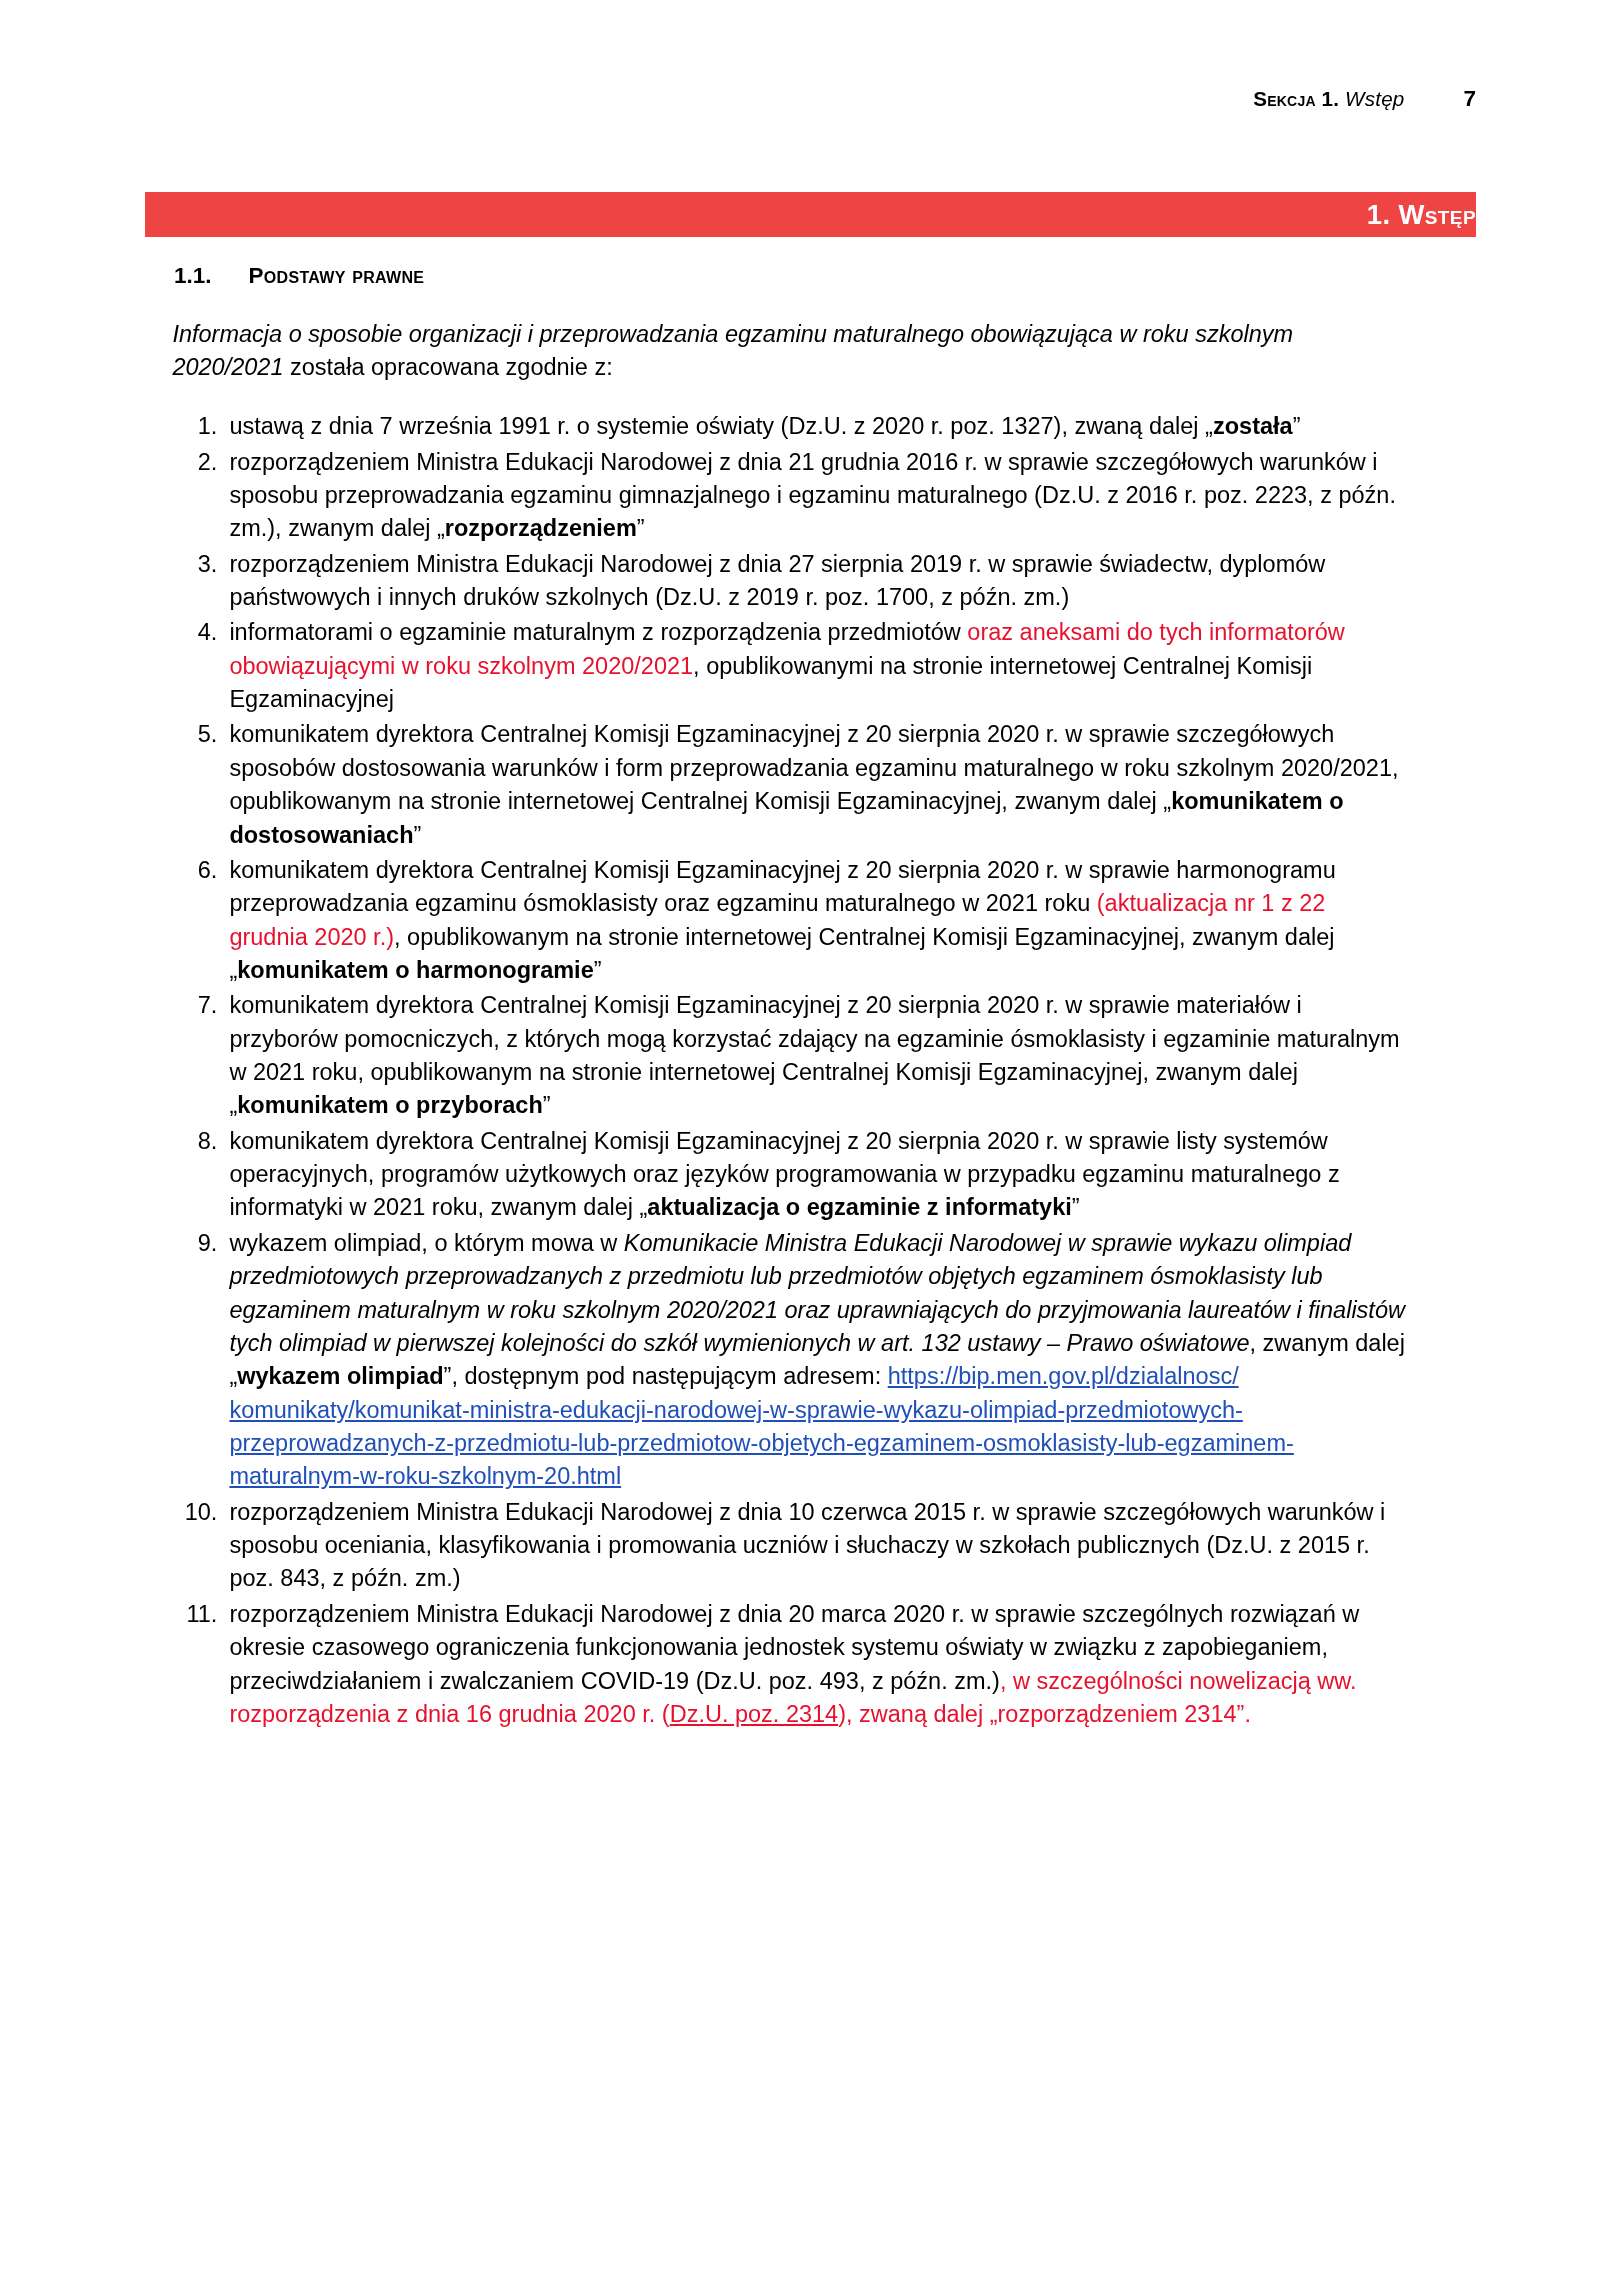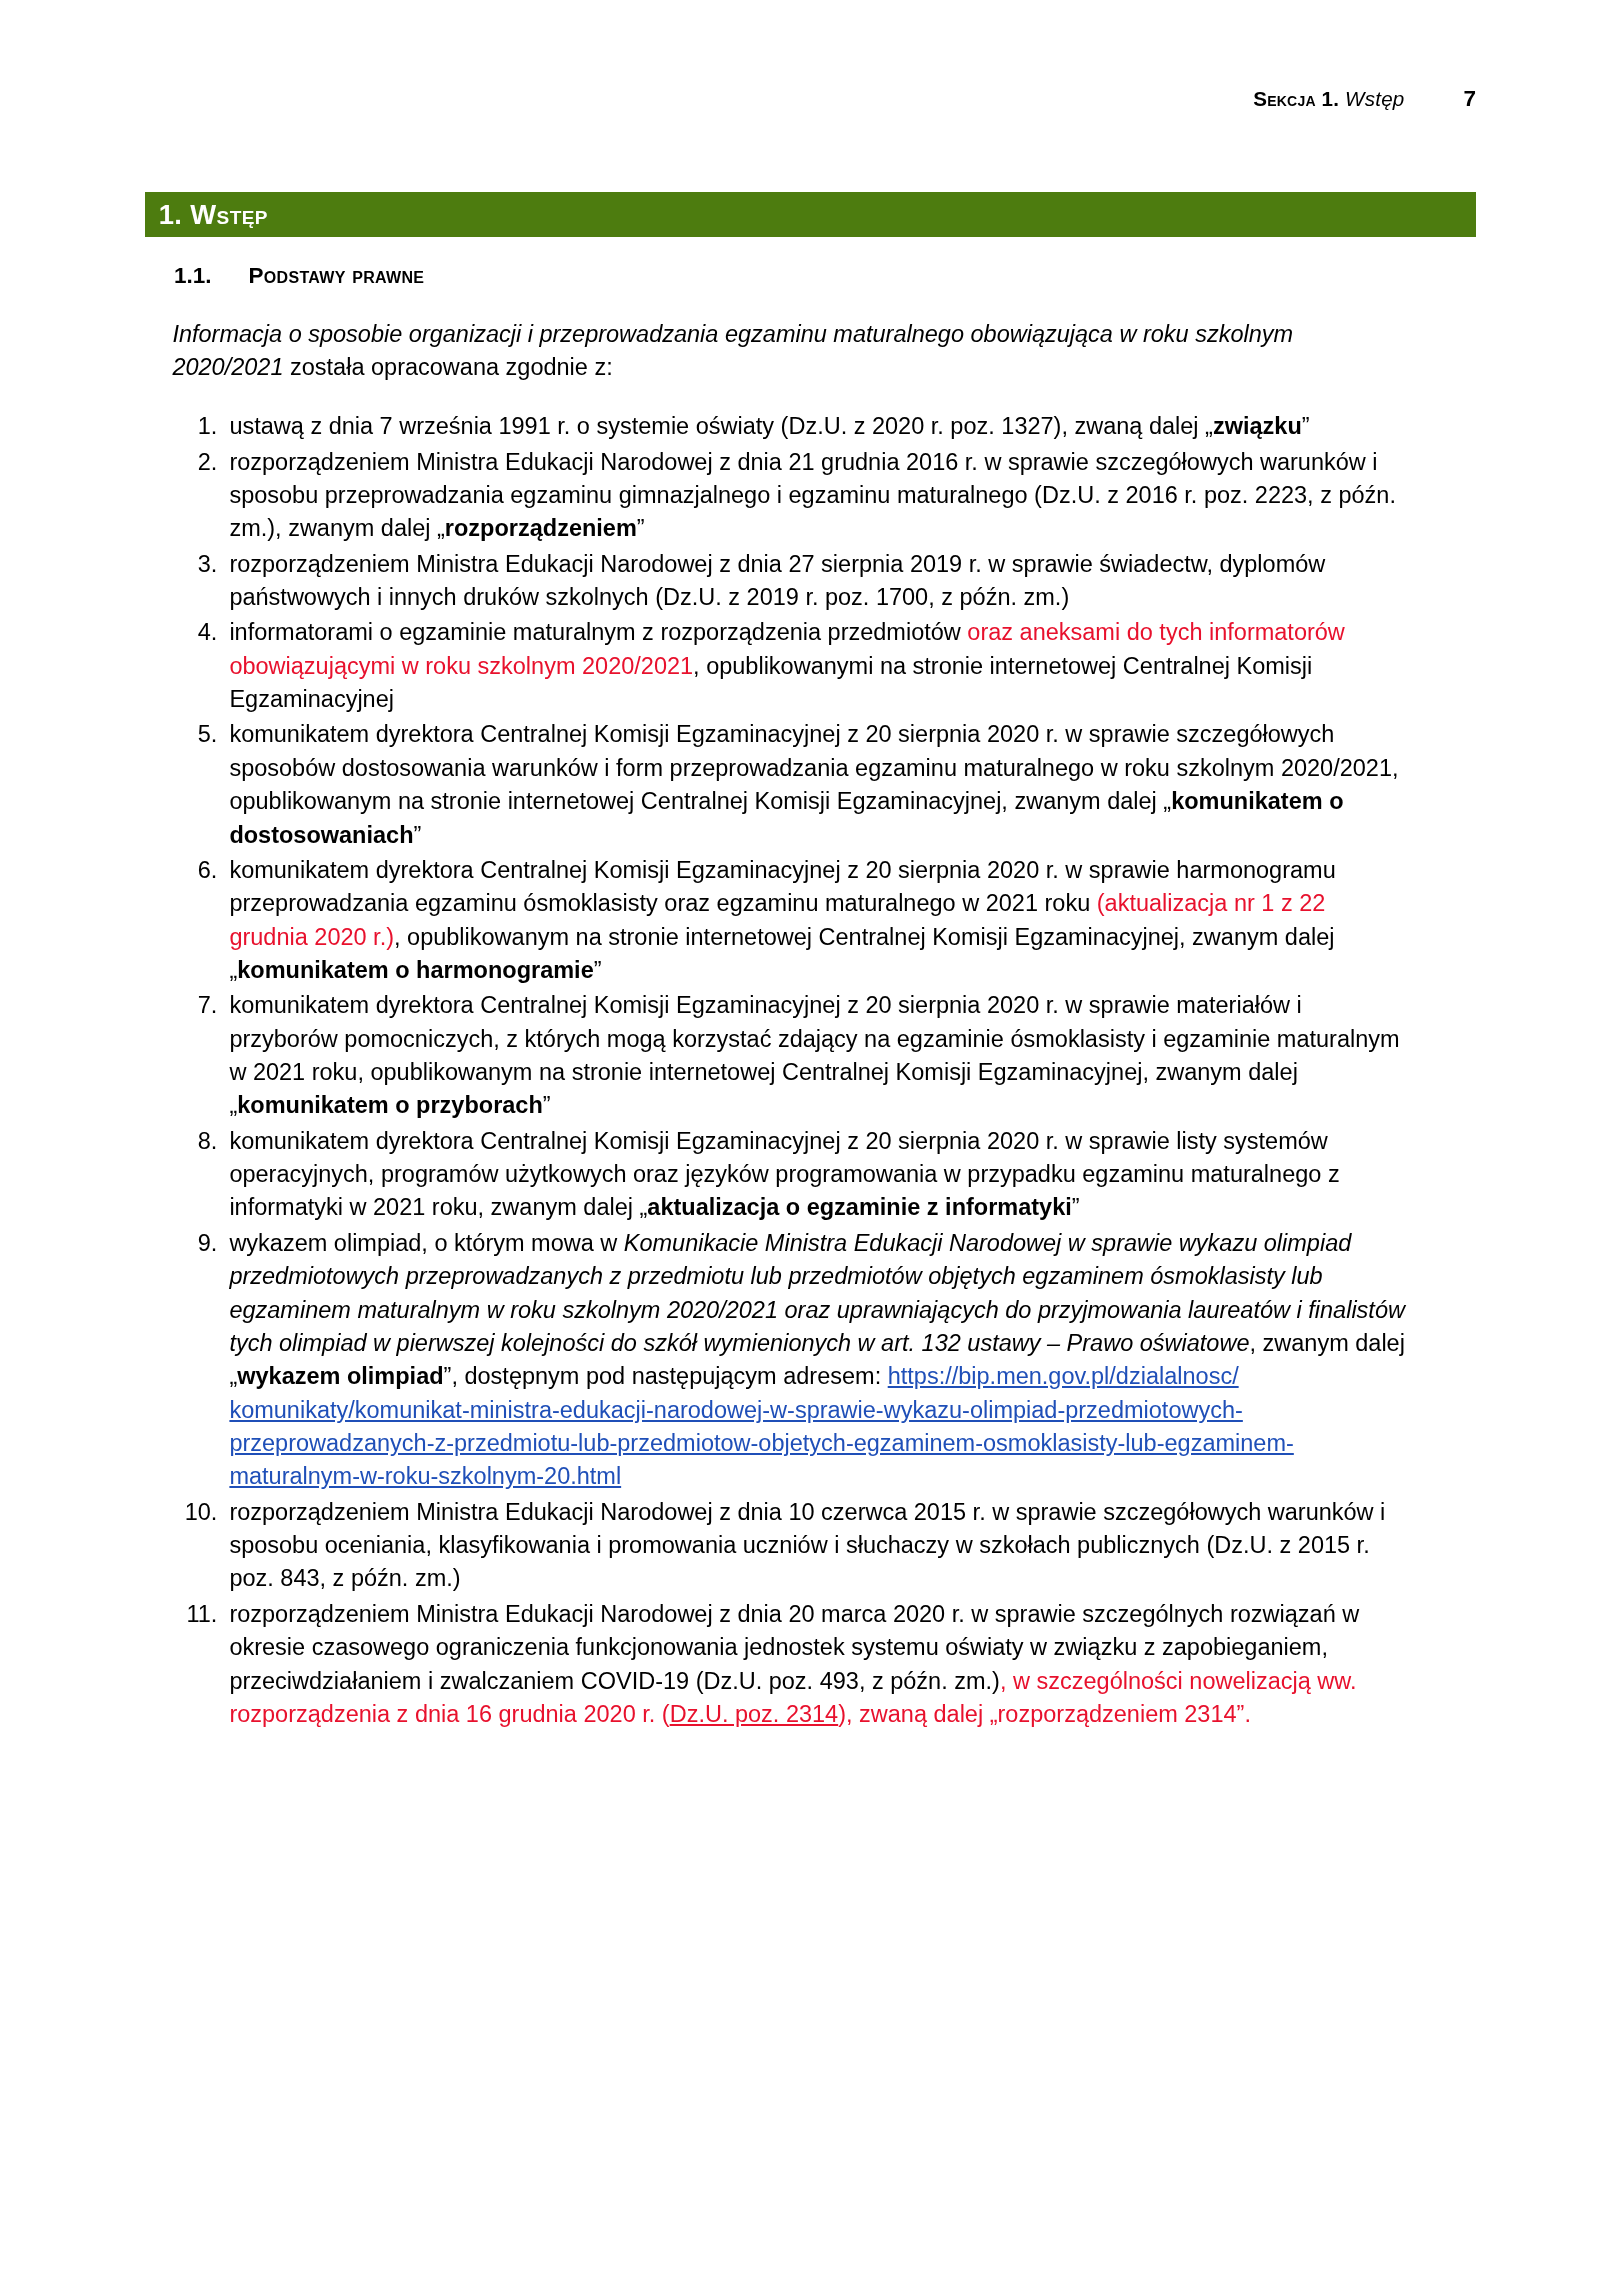--- a/index.html
+++ b/index.html
@@ -45,23 +45,24 @@
     font-weight: bold;
     font-size: 22.5px;
   }
 
   .section-bar {
     position: absolute;
     left: 145px;
     top: 192px;
     width: 1331px;
     height: 45px;
-    background: #4d7c0f;
+    background: #ef4444;
     display: flex;
     align-items: center;
+    justify-content: flex-end;
   }
   .section-bar-text {
     padding-left: 13.7px;
     color: #ffffff;
     font-size: 27.4px;
     font-weight: bold;
     font-variant: small-caps;
     letter-spacing: 0.4px;
   }
 
@@ -146,21 +147,21 @@
     <div class="subhead">
       <span>1.1.</span>
       <span class="subhead-title">Podstawy prawne</span>
     </div>
 
     <p class="intro">
       <span class="ital">Informacja o sposobie organizacji i przeprowadzania egzaminu maturalnego obowiązująca w roku szkolnym 2020/2021</span><span> została opracowana zgodnie z:</span>
     </p>
 
     <ol class="legal" id="legal-list">
-        <li><span class="num">1.</span><span>ustawą z dnia 7 września 1991 r. o systemie oświaty (Dz.U. z 2020 r. poz. 1327), zwaną dalej „</span><span class="b">związku</span><span>”</span></li>
+        <li><span class="num">1.</span><span>ustawą z dnia 7 września 1991 r. o systemie oświaty (Dz.U. z 2020 r. poz. 1327), zwaną dalej „</span><span class="b">została</span><span>”</span></li>
         <li><span class="num">2.</span><span>rozporządzeniem Ministra Edukacji Narodowej z dnia 21 grudnia 2016 r. w sprawie szczegółowych warunków i sposobu przeprowadzania egzaminu gimnazjalnego i egzaminu maturalnego (Dz.U. z 2016 r. poz. 2223, z późn. zm.), zwanym dalej „</span><span class="b">rozporządzeniem</span><span>”</span></li>
         <li><span class="num">3.</span><span>rozporządzeniem Ministra Edukacji Narodowej z dnia 27 sierpnia 2019 r. w sprawie świadectw, dyplomów państwowych i innych druków szkolnych (Dz.U. z 2019 r. poz. 1700, z późn. zm.)</span></li>
         <li><span class="num">4.</span><span>informatorami o egzaminie maturalnym z rozporządzenia przedmiotów </span><span class="red">oraz aneksami do tych informatorów obowiązującymi w roku szkolnym 2020/2021</span><span>, opublikowanymi na stronie internetowej Centralnej Komisji Egzaminacyjnej</span></li>
         <li><span class="num">5.</span><span>komunikatem dyrektora Centralnej Komisji Egzaminacyjnej z 20 sierpnia 2020 r. w sprawie szczegółowych sposobów dostosowania warunków i form przeprowadzania egzaminu maturalnego w roku szkolnym 2020/2021, opublikowanym na stronie internetowej Centralnej Komisji Egzaminacyjnej, zwanym dalej „</span><span class="b">komunikatem o dostosowaniach</span><span>”</span></li>
         <li><span class="num">6.</span><span>komunikatem dyrektora Centralnej Komisji Egzaminacyjnej z 20 sierpnia 2020 r. w sprawie harmonogramu przeprowadzania egzaminu ósmoklasisty oraz egzaminu maturalnego w 2021 roku </span><span class="red">(aktualizacja nr 1 z 22 grudnia 2020 r.)</span><span>, opublikowanym na stronie internetowej Centralnej Komisji Egzaminacyjnej, zwanym dalej „</span><span class="b">komunikatem o harmonogramie</span><span>”</span></li>
         <li><span class="num">7.</span><span>komunikatem dyrektora Centralnej Komisji Egzaminacyjnej z 20 sierpnia 2020 r. w sprawie materiałów i przyborów pomocniczych, z których mogą korzystać zdający na egzaminie ósmoklasisty i egzaminie maturalnym w 2021 roku, opublikowanym na stronie internetowej Centralnej Komisji Egzaminacyjnej, zwanym dalej „</span><span class="b">komunikatem o przyborach</span><span>”</span></li>
         <li><span class="num">8.</span><span>komunikatem dyrektora Centralnej Komisji Egzaminacyjnej z 20 sierpnia 2020 r. w sprawie listy systemów operacyjnych, programów użytkowych oraz języków programowania w przypadku egzaminu maturalnego z informatyki w 2021 roku, zwanym dalej „</span><span class="b">aktualizacja o egzaminie z informatyki</span><span>”</span></li>
         <li><span class="num">9.</span><span>wykazem olimpiad, o którym mowa w </span><span class="i">Komunikacie Ministra Edukacji Narodowej w sprawie wykazu olimpiad przedmiotowych przeprowadzanych z przedmiotu lub przedmiotów objętych egzaminem ósmoklasisty lub egzaminem maturalnym w roku szkolnym 2020/2021 oraz uprawniających do przyjmowania laureatów i finalistów tych olimpiad w pierwszej kolejności do szkół wymienionych w art. 132 ustawy – Prawo oświatowe</span><span>, zwanym dalej „</span><span class="b">wykazem olimpiad</span><span>”, dostępnym pod następującym adresem: </span><a class="link" href="#">https://bip.men.gov.pl/dzialalnosc/ komunikaty/komunikat-ministra-edukacji-narodowej-w-sprawie-wykazu-olimpiad-przedmiotowych-przeprowadzanych-z-przedmiotu-lub-przedmiotow-objetych-egzaminem-osmoklasisty-lub-egzaminem-maturalnym-w-roku-szkolnym-20.html</a></li>
         <li><span class="num">10.</span><span>rozporządzeniem Ministra Edukacji Narodowej z dnia 10 czerwca 2015 r. w sprawie szczegółowych warunków i sposobu oceniania, klasyfikowania i promowania uczniów i słuchaczy w szkołach publicznych (Dz.U. z 2015 r. poz. 843, z późn. zm.)</span></li>
         <li><span class="num">11.</span><span>rozporządzeniem Ministra Edukacji Narodowej z dnia 20 marca 2020 r. w sprawie szczególnych rozwiązań w okresie czasowego ograniczenia funkcjonowania jednostek systemu oświaty w związku z zapobieganiem, przeciwdziałaniem i zwalczaniem COVID-19 (Dz.U. poz. 493, z późn. zm.)</span><span class="red">, w szczególności nowelizacją ww. rozporządzenia z dnia 16 grudnia 2020 r. (</span><a class="red link-red" href="#">Dz.U. poz. 2314</a><span class="red">), zwaną dalej „rozporządzeniem 2314”.</span></li>

